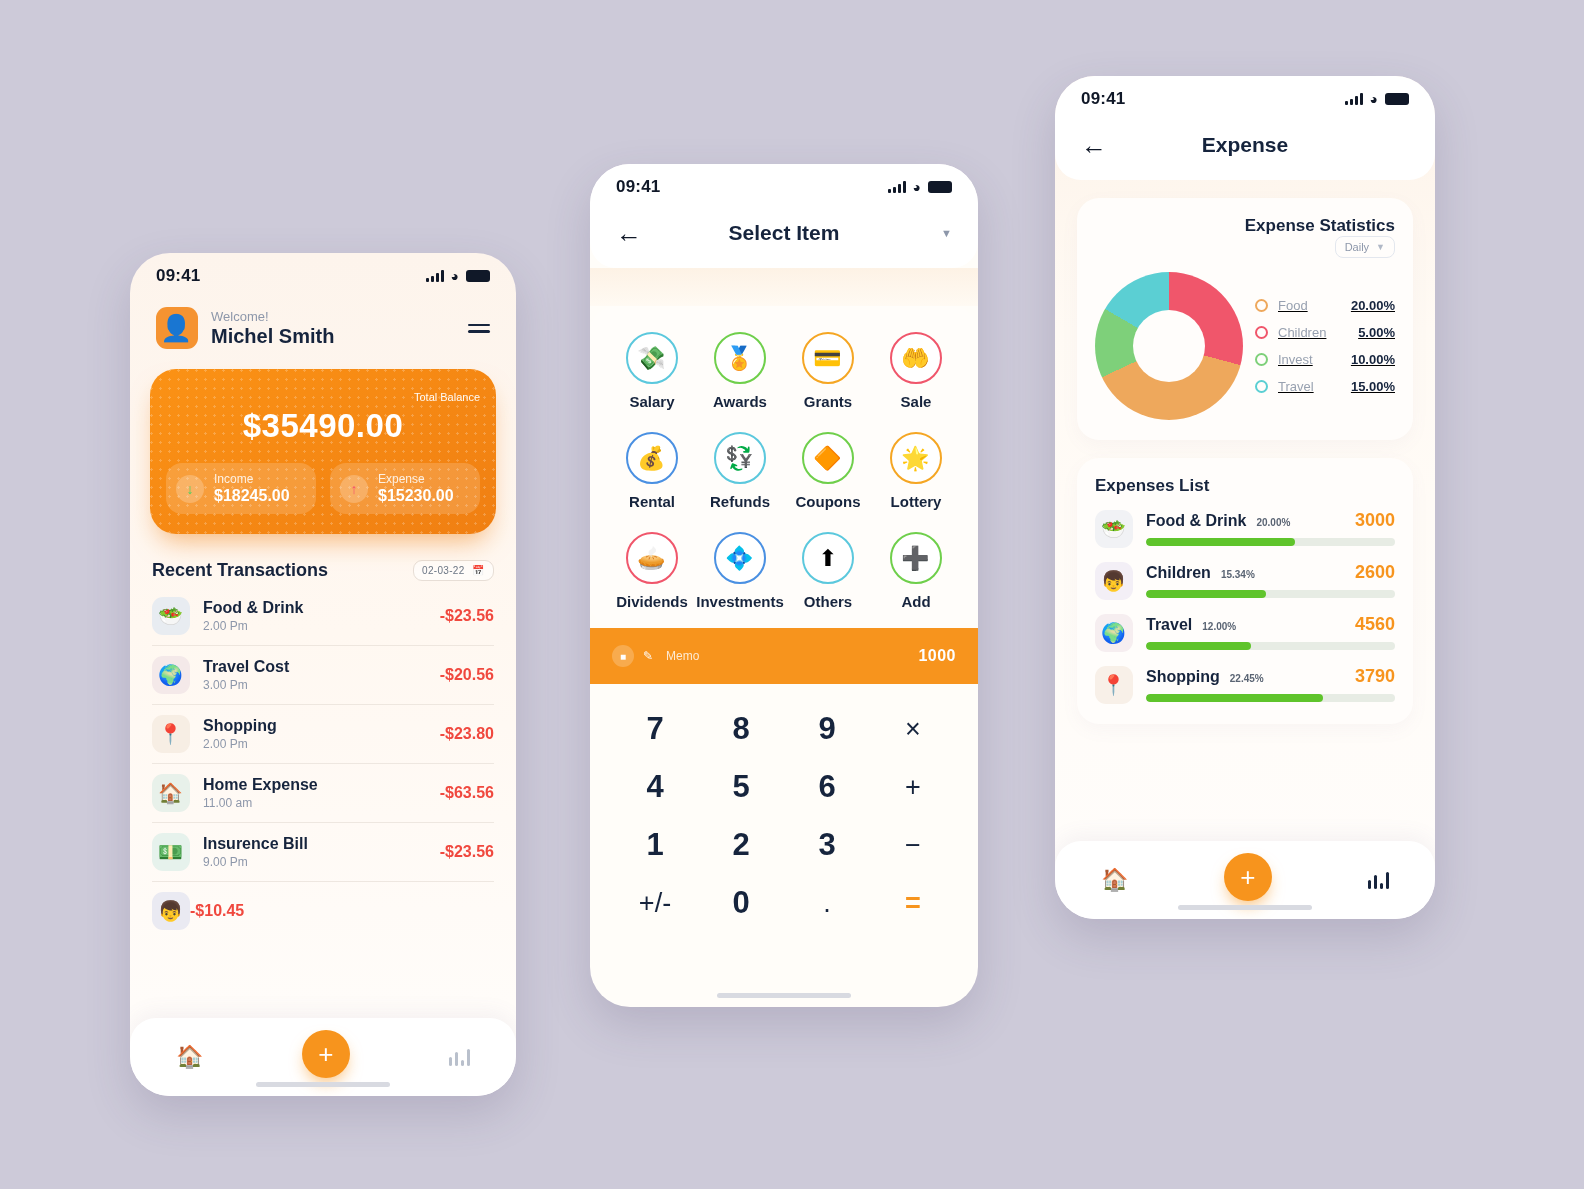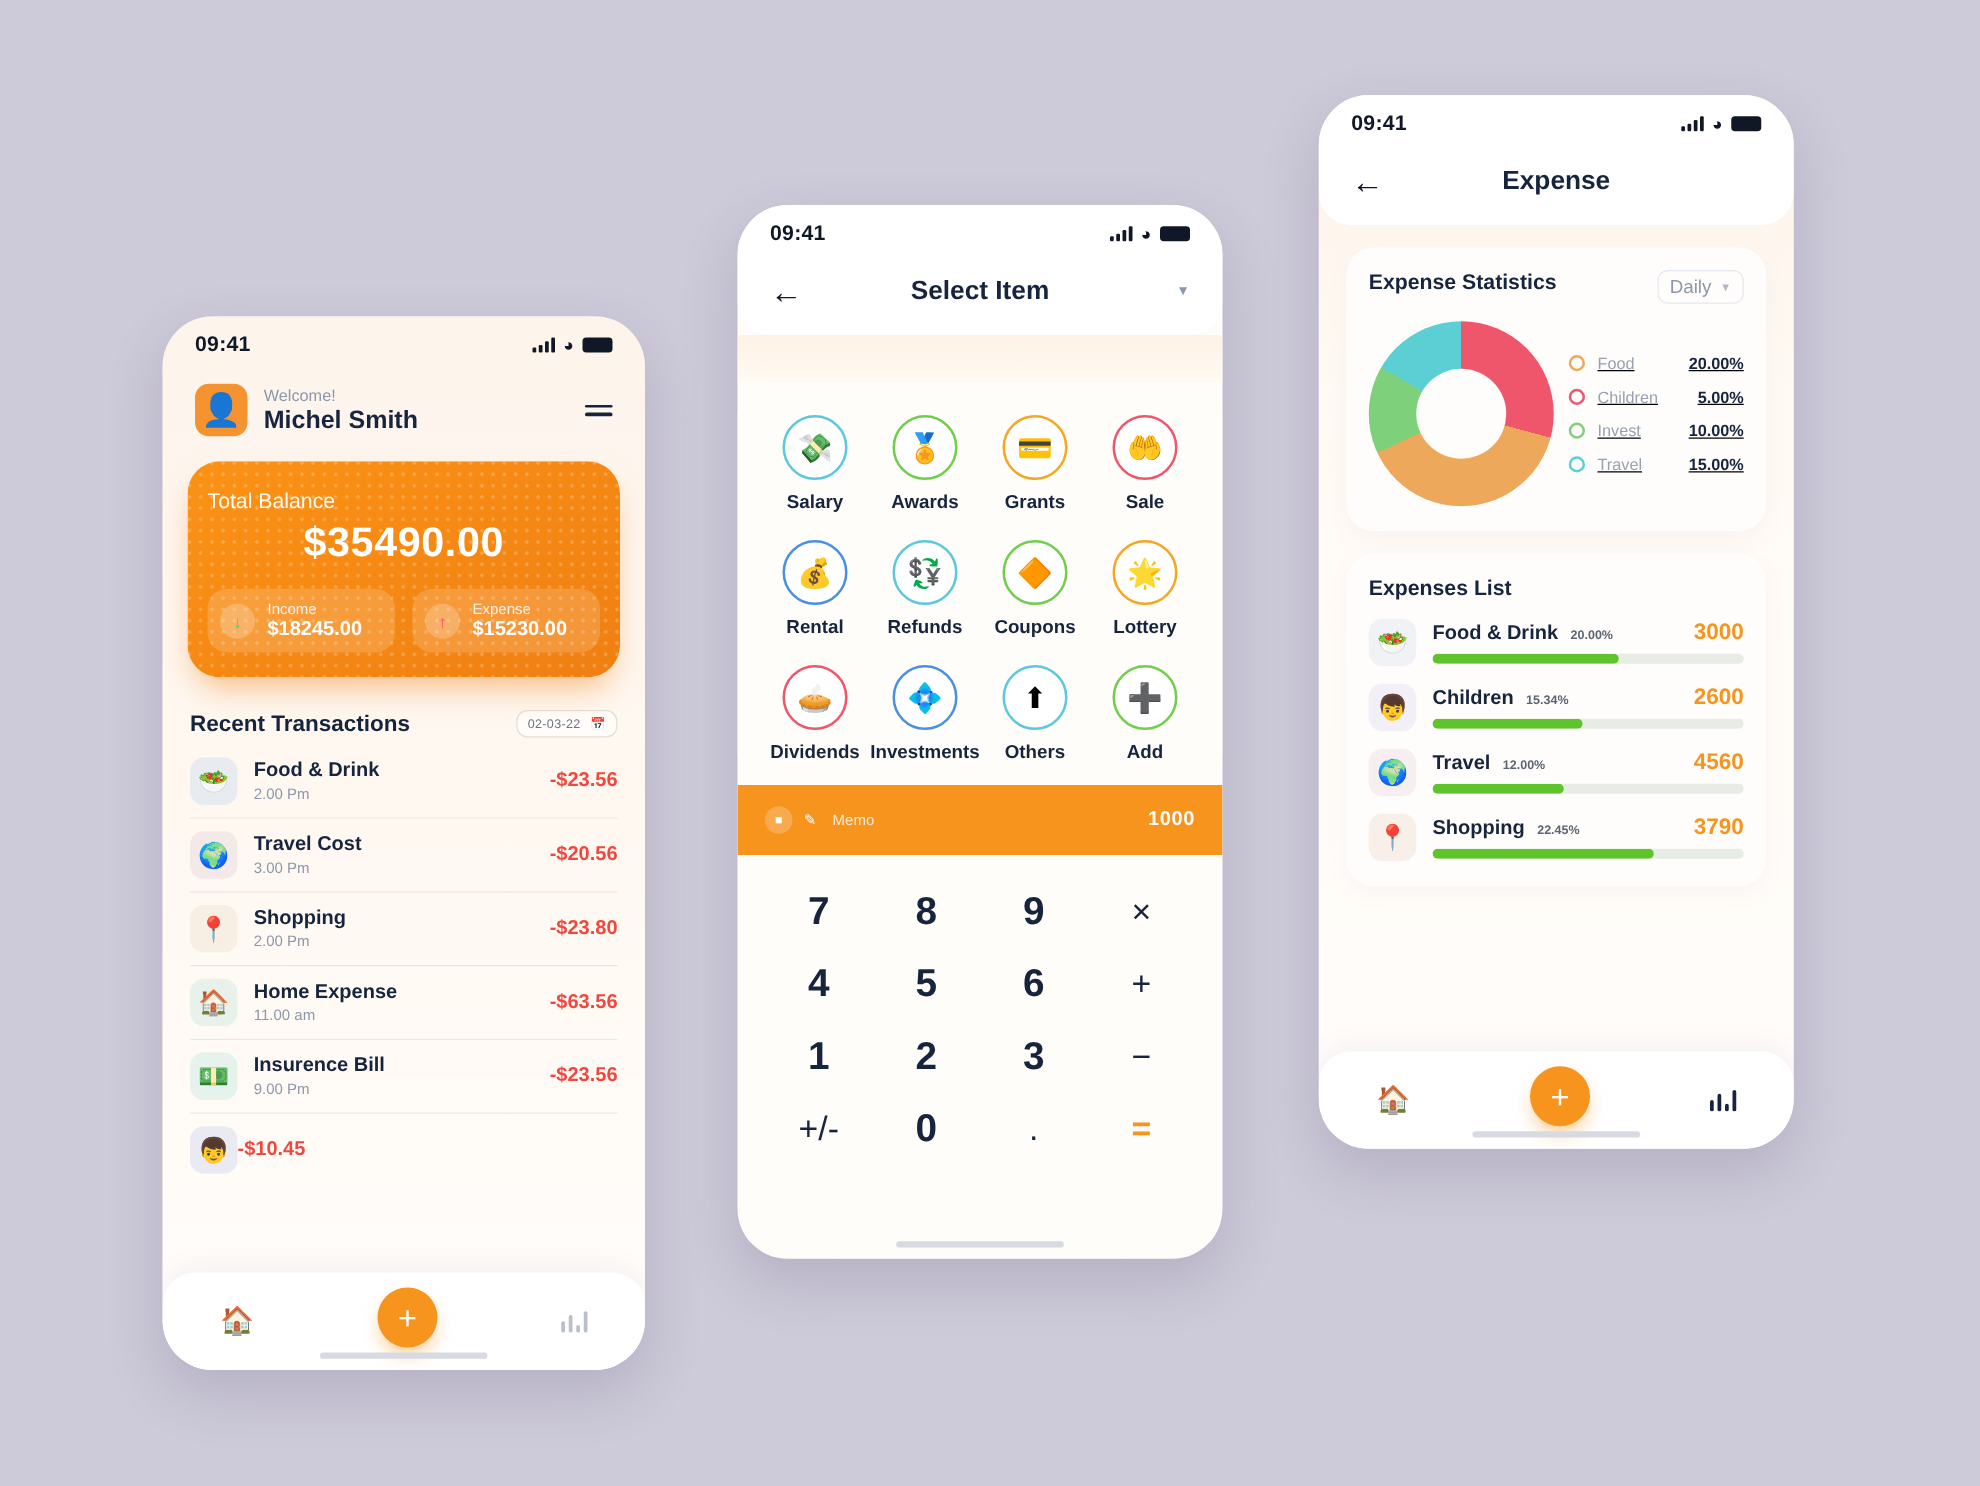--- a/index.html
+++ b/index.html
@@ -61,21 +61,21 @@
   .burger i:nth-child(2){ width: 22px; }
 
   .balance {
     margin: 6px 20px 0; border-radius: 26px; padding: 22px 16px 20px;
     background:
       radial-gradient(circle at 1.5px 1.5px, rgba(255,255,255,.22) 1.3px, transparent 1.4px) 0 0/9px 9px,
       linear-gradient(150deg,#fb9215,#f07f12);
     box-shadow: 0 14px 26px -8px rgba(240,130,20,.55);
     position: relative;
   }
-  .bal-t { text-align: left; color: #fff; font-size: 17px; opacity: .96; }
+  .bal-t { text-align: right; color: #fff; font-size: 11px; opacity: .96; }
   .bal-v { text-align: center; color: #fff; font-size: 33px; font-weight: bold;
            letter-spacing: .5px; margin-top: 4px; }
   .pills { display: flex; gap: 14px; margin-top: 18px; }
   .pill { flex: 1; background: rgba(255,255,255,.17); border-radius: 16px;
           padding: 9px 10px; display: flex; align-items: center; gap: 10px; }
   .pill-ic { width: 28px; height: 28px; border-radius: 50%; flex: none;
              background: rgba(255,255,255,.22); display: flex;
              align-items: center; justify-content: center; font-size: 14px; }
   .pill-lb { font-size: 12px; color: rgba(255,255,255,.85); }
   .pill-vl { font-size: 16px; color: #fff; font-weight: bold; margin-top: 1px; }
@@ -143,25 +143,25 @@
   .key { height: 58px; display: flex; align-items: center; justify-content: center;
          font-size: 31px; font-weight: bold; color: #16243d; }
   .key.op { font-size: 27px; font-weight: normal; }
   .key.eq { color: #f7941d; font-weight: bold; font-size: 27px; }
 
   
   #p3 { left: 1055px; top: 76px; width: 380px; height: 843px;
         background: linear-gradient(#fdf3e9, #fffaf4 30%, #fffdfb); }
   .card { background: #fffdfb; border-radius: 22px; margin: 18px 22px 0;
           padding: 18px 18px 20px; box-shadow: 0 6px 18px rgba(130,110,150,.05); }
-  .card-hd { display: flex; align-items: flex-start; justify-content: space-between; }
+  .card-hd { display: flex; align-items: flex-end; justify-content: space-between; flex-direction: column; }
   .card-tt { font-size: 17px; font-weight: bold; color: #16243d; }
   .selchip { border: 1px solid #e3e7ee; border-radius: 8px; padding: 4px 9px;
              display: flex; align-items: center; gap: 7px; }
-  .selchip .t { font-size: 15px; color: #8d97aa; }
+  .selchip .t { font-size: 11px; color: #8d97aa; }
   .selchip .c { font-size: 9px; color: #b0b8c6; }
   .chartrow { display: flex; align-items: center; margin-top: 14px; }
   .donut { width: 148px; height: 148px; flex: none; border-radius: 50%;
            position: relative; }
   .donut .hole { position: absolute; left: 50%; top: 50%; transform: translate(-50%,-50%);
                  width: 72px; height: 72px; border-radius: 50%; background: #fffdfb; }
   .legend { flex: 1; margin-left: 12px; }
   .lg { display: flex; align-items: center; padding: 6px 0; text-decoration: underline; }
   .lg-dot { width: 13px; height: 13px; border-radius: 50%; border: 2px solid; flex: none; }
   .lg-nm { font-size: 13px; color: #98a1b0; margin-left: 10px; flex: 1; }

